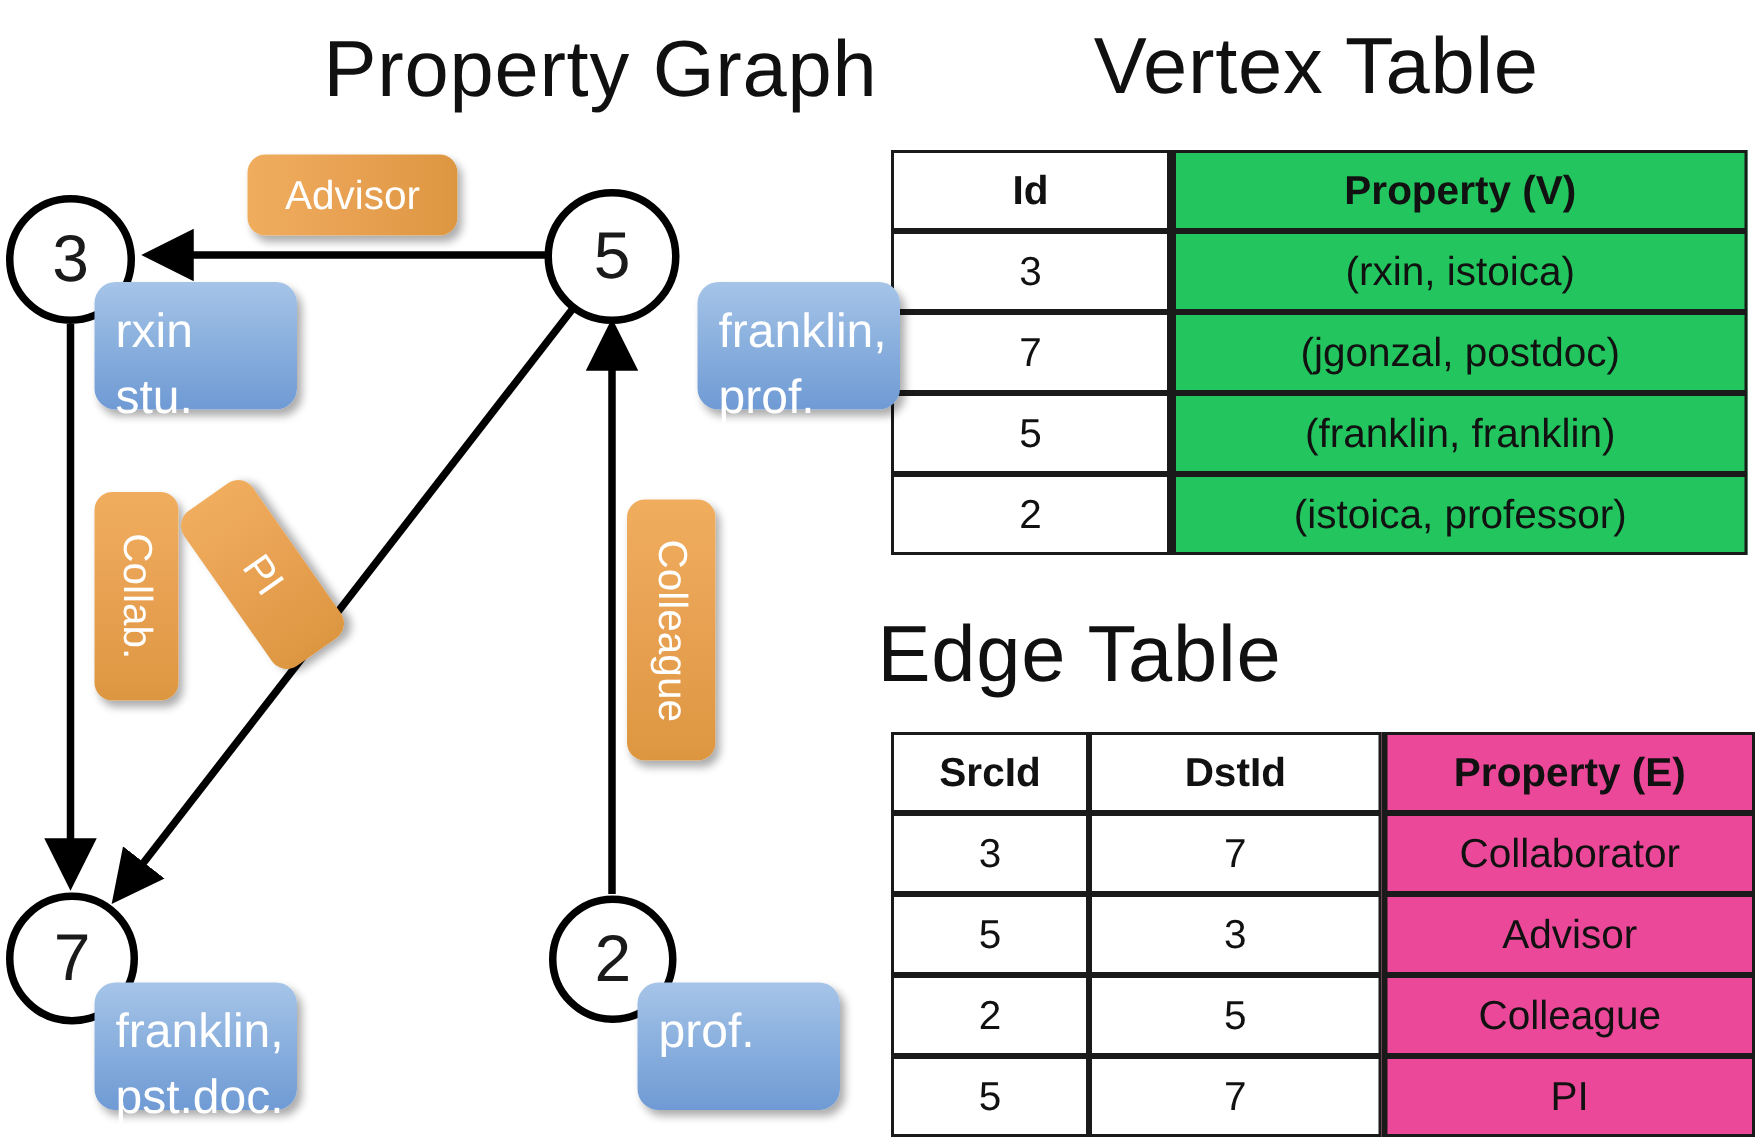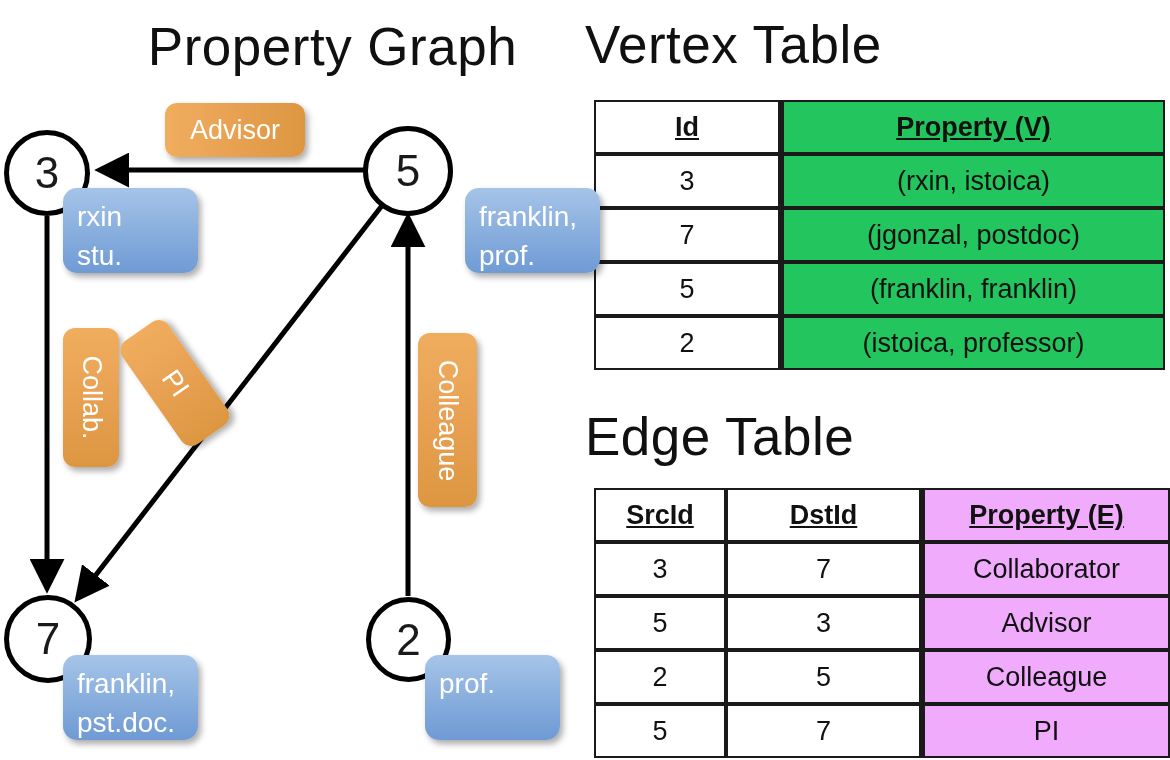--- a/index.html
+++ b/index.html
@@ -13,22 +13,22 @@
   .title{
     position:absolute;
     font-family:"Liberation Sans",sans-serif;
     font-weight:300;
     font-size:53px;
     line-height:1;
     color:#101010;
     letter-spacing:0.5px;
     white-space:nowrap;
   }
-  #pg-title{left:0;top:20px;width:585px;text-align:center;padding-left:40px;}
-  #vt-title{left:585px;top:18px;width:585px;}
+  #pg-title{left:0;top:20px;width:585px;text-align:right;}
+  #vt-title{left:585px;top:18px;width:585px;text-align:center;}
   #et-title{left:585px;top:410px;width:585px;}
 
   
   #graph{left:0;top:0;width:585px;height:760px;}
   #graph-svg{position:absolute;left:0;top:0;width:585px;height:760px;}
 
   .node{
     position:absolute;
     border:5px solid #000;
     border-radius:50%;
@@ -39,21 +39,21 @@
     font-family:"Liberation Sans",sans-serif;
     z-index:3;
   }
 
   .vbox{
     position:absolute;
     border-radius:14px;
     background:linear-gradient(180deg,#a6c4e8 0%,#8ab0de 48%,#6f9ad4 100%);
     box-shadow:3px 4px 6px rgba(0,0,0,0.33);
     color:#ffffff;
-    font-size:28px;
+    font-size:32px;
     line-height:1.38;
     padding:10px 0 0 14px;
     box-sizing:border-box;
     z-index:4;
     font-family:"Liberation Sans",sans-serif;
     font-weight:300;
   }
   .vbox span{display:block;}
 
   .ebox{
@@ -81,24 +81,24 @@
     border:2px solid #1a1a1a;
     font-family:"Liberation Sans",sans-serif;
     font-weight:300;
     font-size:27px;
     color:#111;
     text-align:center;
     padding:0;
     box-sizing:border-box;
     background:#fff;
   }
-  th{font-weight:700;text-decoration:underline;}
+  th{font-weight:700;}
   .tbl-sep{border-left-width:4px;}
   .blue{background:#22c55e;}
-  .peach{background:#f0abfc;}
+  .peach{background:#ec4899;}
 
   #vertex-table{left:594px;top:100px;}
   #vertex-table td,#vertex-table th{height:54px;}
   #vertex-table .c-id{width:186px;}
   #vertex-table .c-prop{width:385px;}
 
   #edge-table{left:594px;top:488px;}
   #edge-table td,#edge-table th{height:54px;}
   #edge-table .c-src{width:132px;}
   #edge-table .c-dst{width:195px;}

